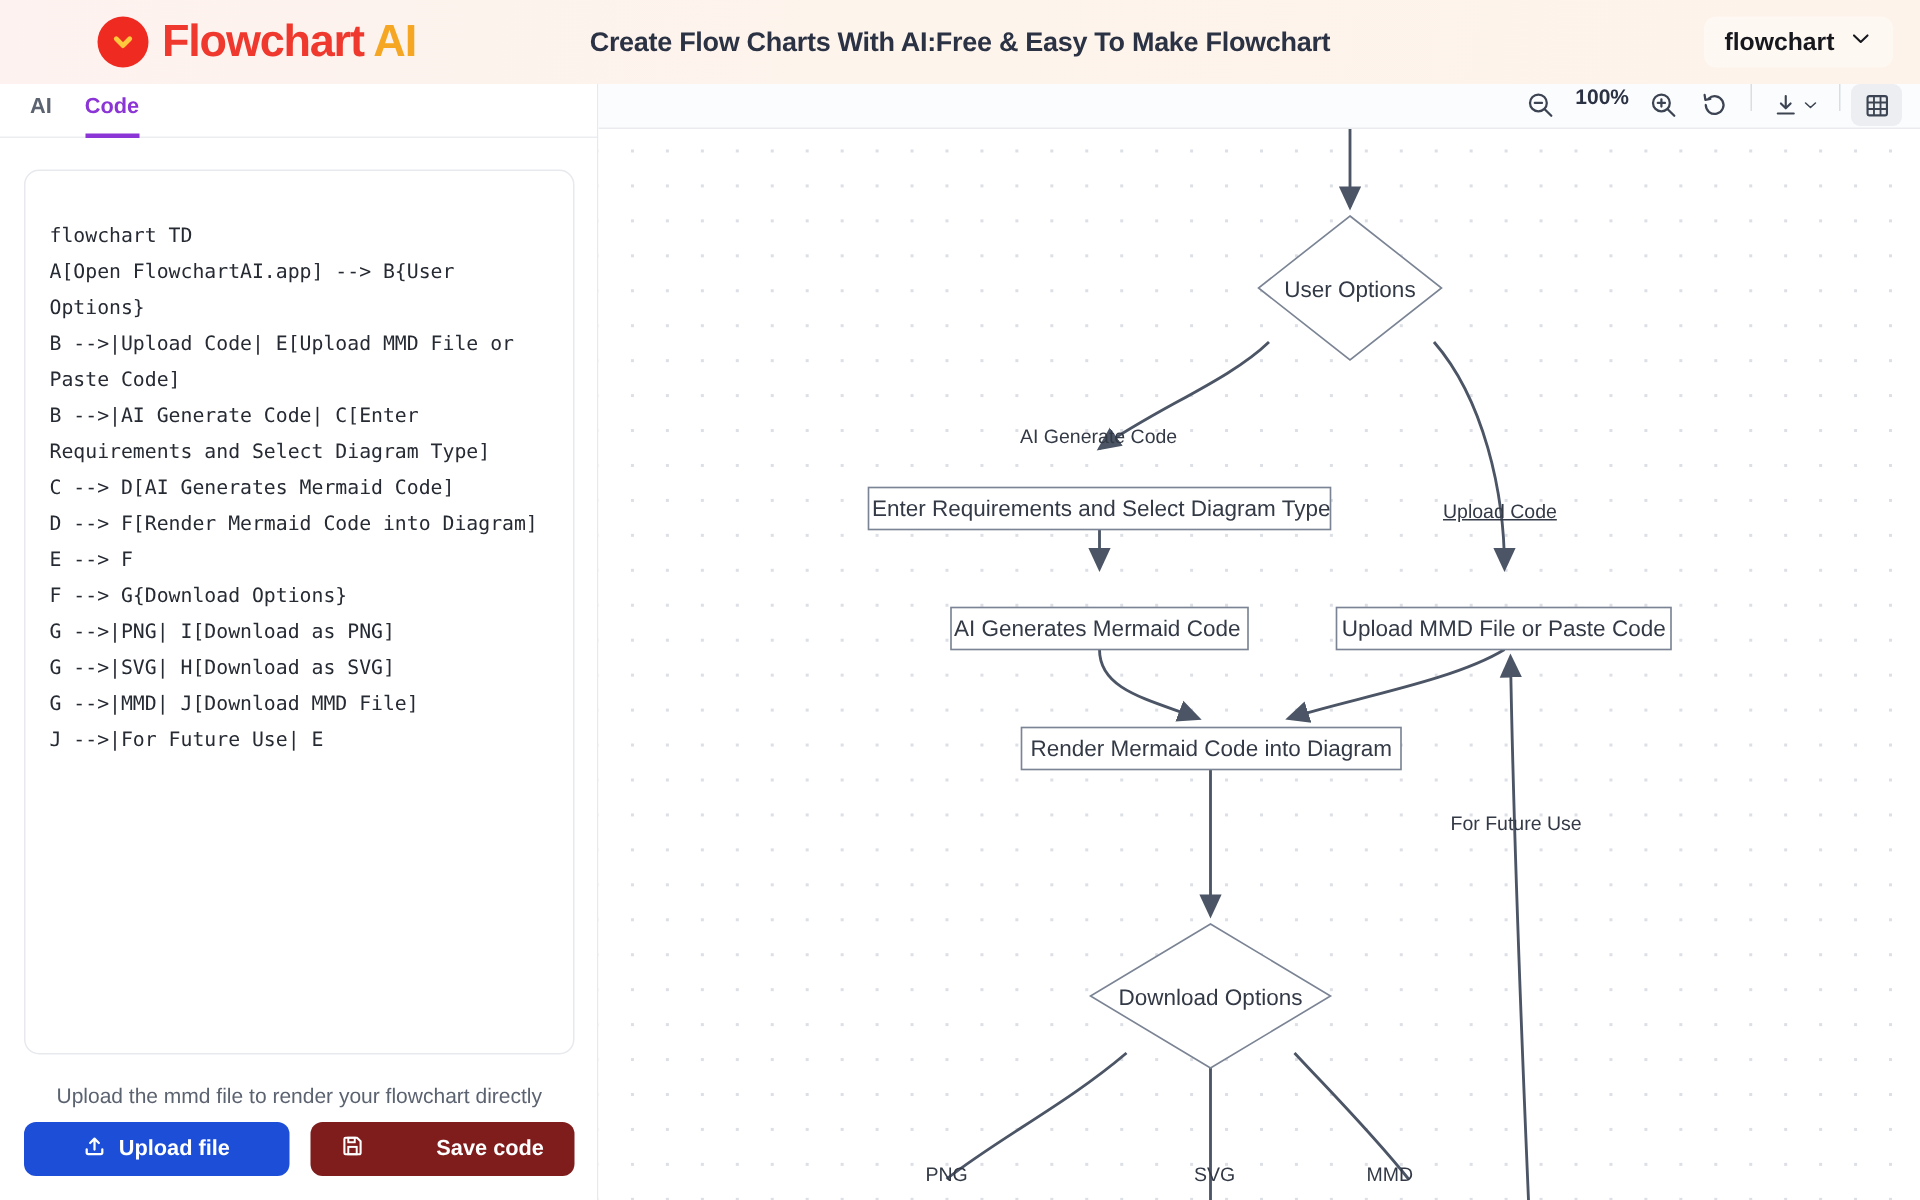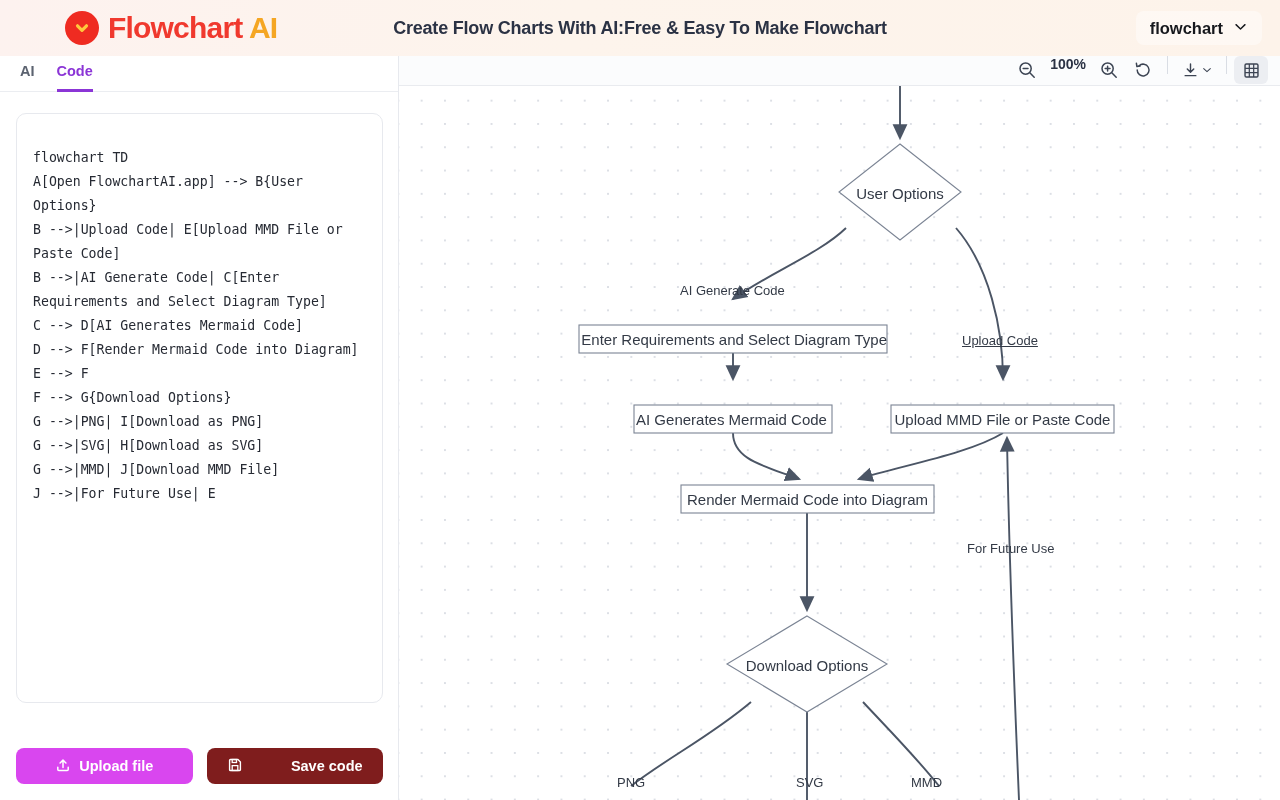--- a/index.html
+++ b/index.html
@@ -111,21 +111,21 @@
   .btn-row {
     position: absolute; left: 16px; top: 692px;
     width: 367px; display: flex; gap: 14px;
   }
   .action-btn {
     flex: 1; height: 36px; border: none; border-radius: 8px;
     display: flex; align-items: center; justify-content: center; gap: 8px;
     color: #fff; font-size: 14.5px; font-weight: 700;
     cursor: pointer; font-family: inherit;
   }
-  .btn-upload { background: #d946ef; }
+  .btn-upload { background: #1d4ed8; }
   .btn-save   { background: #7f1d1d; gap: 48px; }
 
   
   .canvas-area {
     position: absolute; left: 399px; top: 56px;
     width: 881px; height: 744px;
     background: #fff;
     overflow: hidden;
   }
   .toolbar {
@@ -221,20 +221,21 @@
 C --&gt; D[AI Generates Mermaid Code]
 D --&gt; F[Render Mermaid Code into Diagram]
 E --&gt; F
 F --&gt; G{Download Options}
 G --&gt;|PNG| I[Download as PNG]
 G --&gt;|SVG| H[Download as SVG]
 G --&gt;|MMD| J[Download MMD File]
 J --&gt;|For Future Use| E</div>
   </div>
 
+  <div class="hint">Upload the mmd file to render your flowchart directly</div>
 
   <div class="btn-row">
     <button class="action-btn btn-upload">
       <span>
         <svg width="16" height="16" viewBox="0 0 16 16">
           <path d="M8 10.4 V3.2 M5.1 6 L8 3.1 L10.9 6" fill="none" stroke="#fff" stroke-width="1.5" stroke-linecap="round" stroke-linejoin="round"></path>
           <path d="M2.8 10.2 V12.4 a1 1 0 0 0 1 1 H12.2 a1 1 0 0 0 1 -1 V10.2" fill="none" stroke="#fff" stroke-width="1.5" stroke-linecap="round"></path>
         </svg>
       </span>
       <span>Upload file</span>

